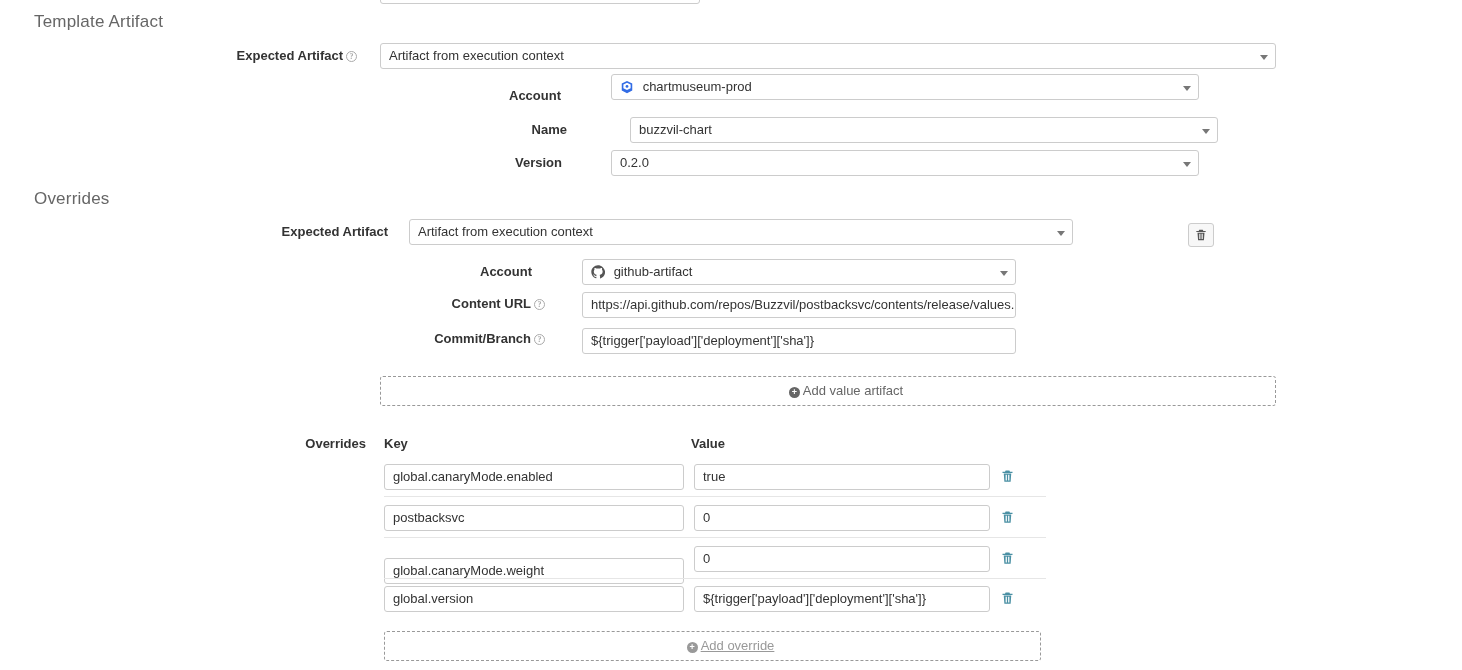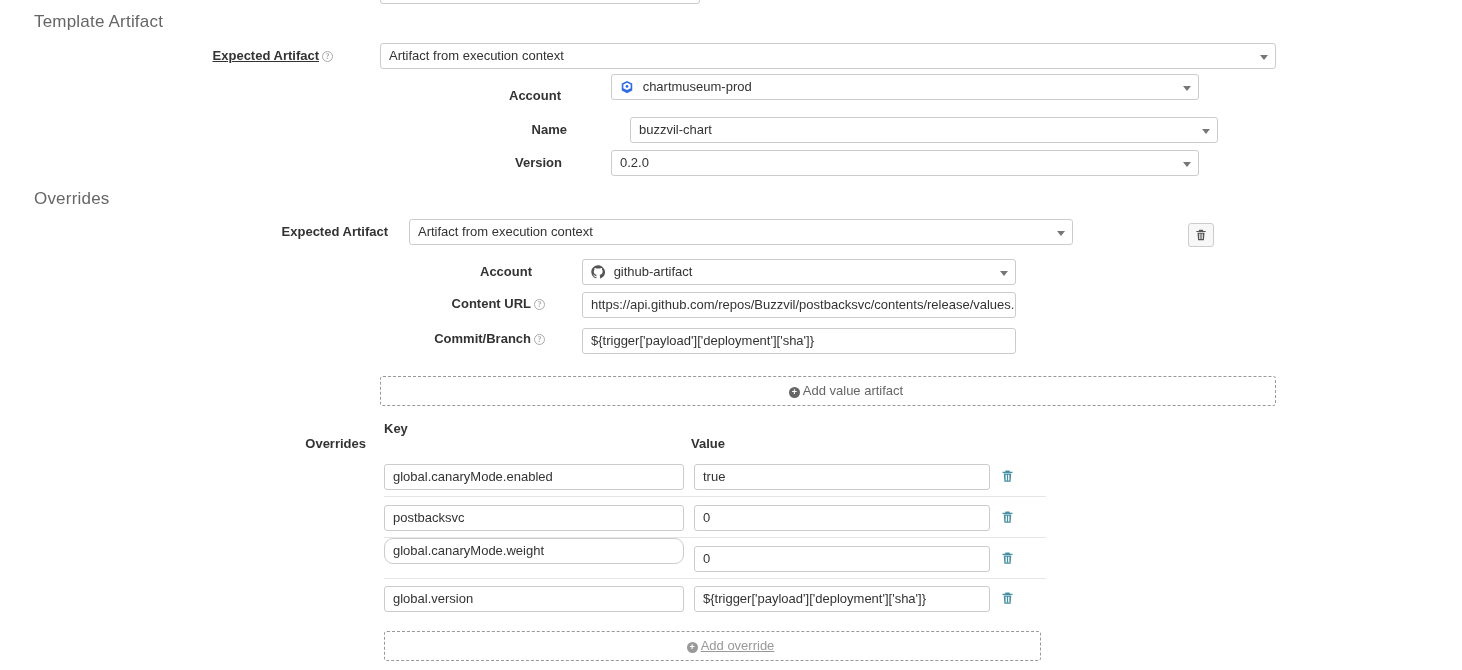--- a/index.html
+++ b/index.html
@@ -141,21 +141,21 @@
 </style>
 </head>
 <body>
 
 <div class="page">
 
   <div class="top-partial"></div>
 
   <div class="section-title" style="left:34px; top:12px;">Template Artifact</div>
 
-  <div class="row-label" style="left:148px; top:48px; width:185px;text-decoration:underline;"><span>Expected Artifact</span><span class="help-icon">?</span></div>
+  <div class="row-label" style="left:172px; top:48px; width:185px;"><span>Expected Artifact</span><span class="help-icon">?</span></div>
 
   <div class="select-box" style="left:380px; top:43px; width:896px;">
     <span class="val">Artifact from execution context</span>
     <span class="caret"></span>
   </div>
 
   <div class="row-label" style="left:400px; top:88px; width:161px;">Account</div>
   <div class="select-box" style="left:611px; top:74px; width:588px;">
     <span class="acct-icon">
       <svg width="14" height="14" viewBox="0 0 24 24">
@@ -210,42 +210,42 @@
 
   <div class="row-label" style="left:400px; top:331px; width:145px;"><span>Commit/Branch</span><span class="help-icon">?</span></div>
   <div class="text-box" style="left:582px; top:328px; width:434px;">${trigger['payload']['deployment']['sha']}</div>
 
   <div class="dashed-btn" style="left:380px; top:376px; width:896px;">
     <span class="plus">+</span><span>Add value artifact</span>
   </div>
 
   <div class="row-label" style="left:240px; top:436px; width:126px;">Overrides</div>
 
-  <div class="col-head" style="left:384px; top:421px;">Key</div>
+  <div class="col-head" style="left:384px; top:436px;">Key</div>
   <div class="col-head" style="left:691px; top:436px;">Value</div>
 
   <div class="text-box" style="left:384px; top:464px; width:300px;">global.canaryMode.enabled</div>
   <div class="text-box" style="left:694px; top:464px; width:296px;">true</div>
   <div class="trash-btn" style="left:1000px; top:468px;">
     <svg width="15" height="16" viewBox="0 0 24 24">
       <path fill="#4a90a4" d="M9 3h6l1 2h4v2H4V5h4l1-2zM6 8h12l-1 13H7L6 8zm3 2v9h2v-9H9zm4 0v9h2v-9h-2z"></path>
     </svg>
   </div>
   <div class="row-sep" style="left:384px; top:496px; width:662px;"></div>
 
   <div class="text-box" style="left:384px; top:505px; width:300px;">postbacksvc</div>
   <div class="text-box" style="left:694px; top:505px; width:296px;">0</div>
   <div class="trash-btn" style="left:1000px; top:509px;">
     <svg width="15" height="16" viewBox="0 0 24 24">
       <path fill="#4a90a4" d="M9 3h6l1 2h4v2H4V5h4l1-2zM6 8h12l-1 13H7L6 8zm3 2v9h2v-9H9zm4 0v9h2v-9h-2z"></path>
     </svg>
   </div>
   <div class="row-sep" style="left:384px; top:537px; width:662px;"></div>
 
-  <div class="text-box" style="left:384px; top:538px; width:300px;border-radius:9px;">global.canaryMode.weight</div>
+  <div class="text-box" style="left:384px; top:558px; width:300px;">global.canaryMode.weight</div>
   <div class="text-box" style="left:694px; top:546px; width:296px;">0</div>
   <div class="trash-btn" style="left:1000px; top:550px;">
     <svg width="15" height="16" viewBox="0 0 24 24">
       <path fill="#4a90a4" d="M9 3h6l1 2h4v2H4V5h4l1-2zM6 8h12l-1 13H7L6 8zm3 2v9h2v-9H9zm4 0v9h2v-9h-2z"></path>
     </svg>
   </div>
   <div class="row-sep" style="left:384px; top:578px; width:662px;"></div>
 
   <div class="text-box" style="left:384px; top:586px; width:300px;">global.version</div>
   <div class="text-box" style="left:694px; top:586px; width:296px;">${trigger['payload']['deployment']['sha']}</div>

